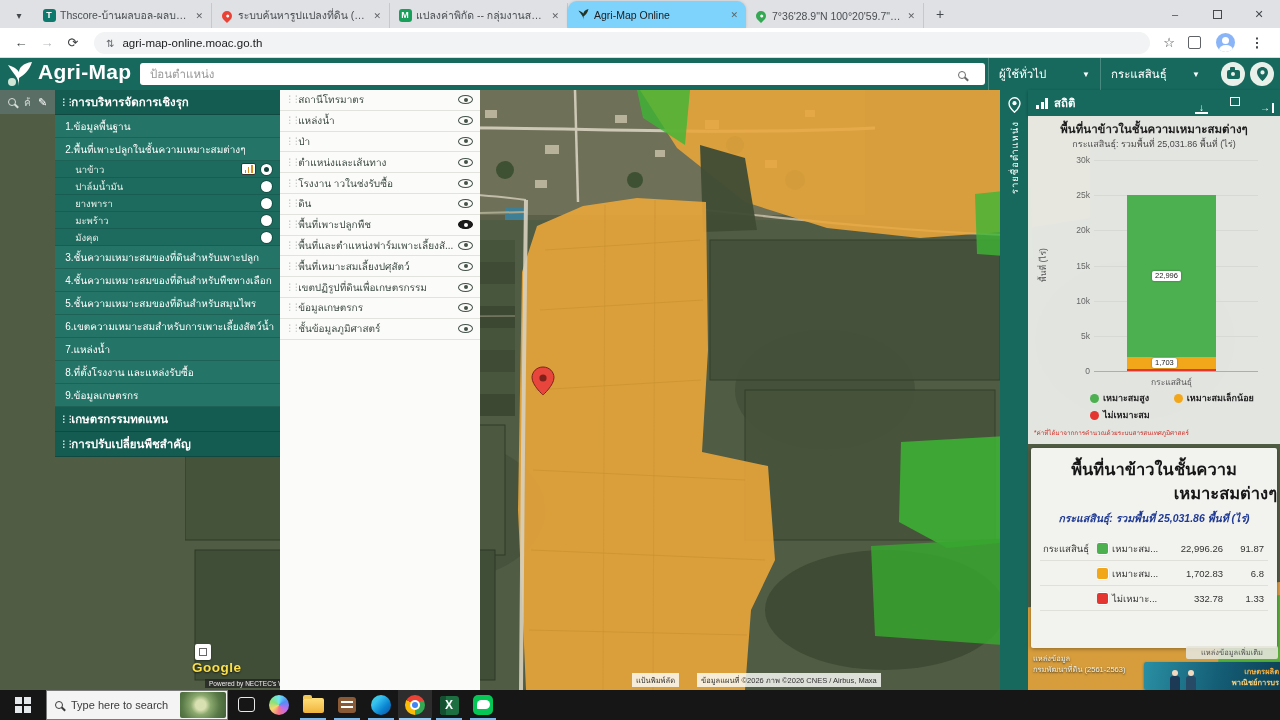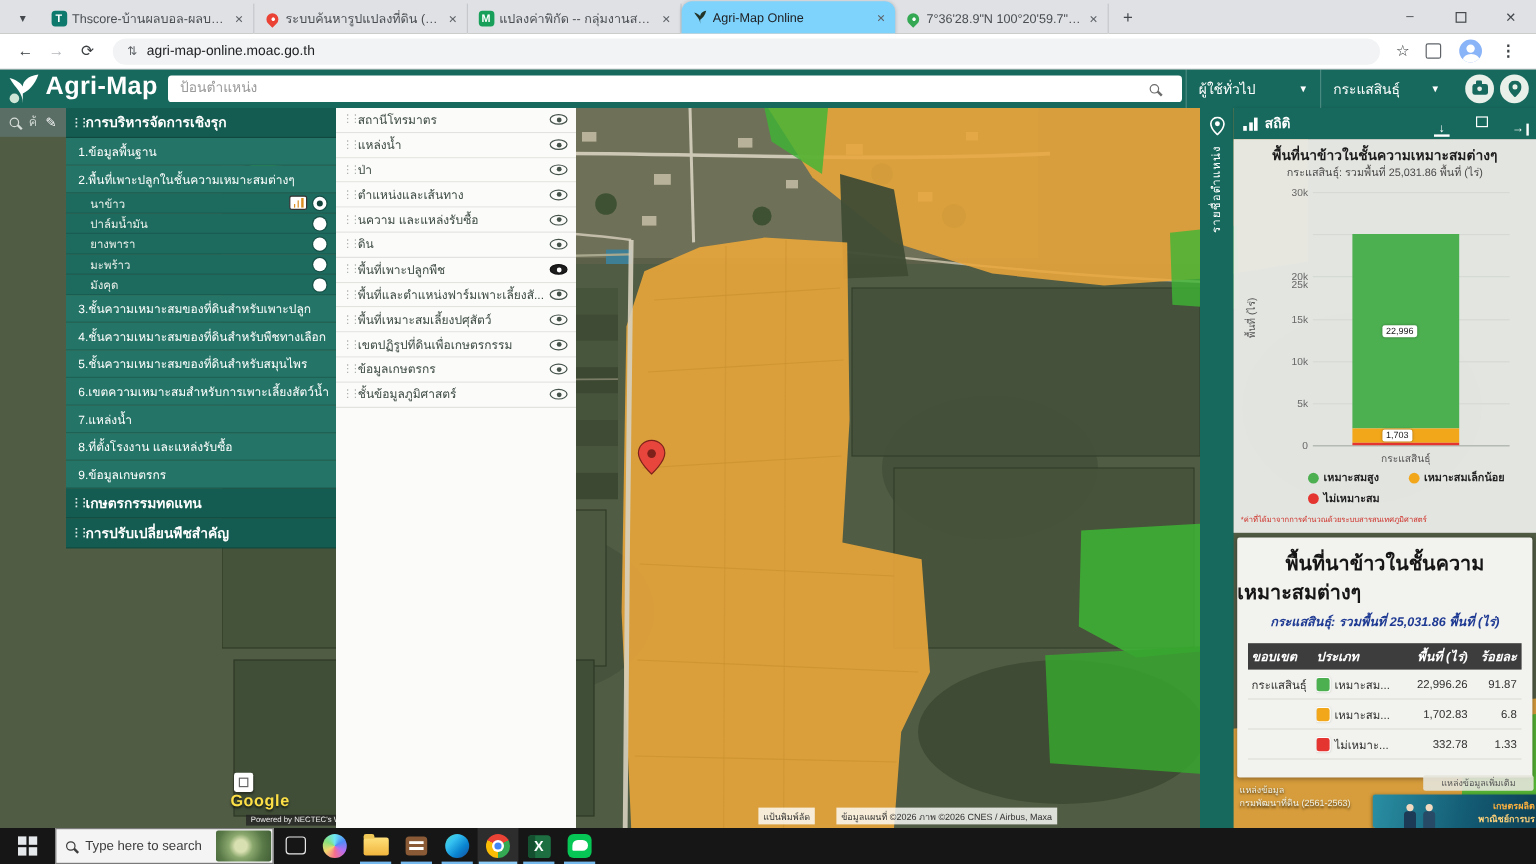--- a/index.html
+++ b/index.html
@@ -109,21 +109,21 @@
   #barcol{position:absolute;left:99px;width:89px;display:flex;flex-direction:column;}
   .seg{width:89px;}
   .blabel{position:absolute;background:#fff;border-radius:2px;font-size:7.5px;color:#222;padding:0 3px;line-height:10px;box-shadow:0 0 2px rgba(0,0,0,.4);}
   #xtick{position:absolute;left:99px;top:285px;width:89px;text-align:center;font-size:8.5px;color:#555;}
   #legend{position:absolute;left:62px;top:301px;width:186px;display:flex;flex-wrap:wrap;}
   .litem{display:flex;align-items:center;gap:4px;font-size:9px;font-weight:bold;color:#222;margin-bottom:3px;}
   .ldot{width:9px;height:9px;border-radius:50%;flex:none;}
   #footnote{position:absolute;left:6px;top:338px;width:242px;font-size:6.3px;color:#cf2b24;}
   #card{position:absolute;left:3px;top:358px;width:246px;height:200px;background:#f2f2ee;border-radius:2px;box-shadow:0 1px 4px rgba(0,0,0,.35);}
   #rtitle1{position:absolute;left:0;top:8px;width:246px;text-align:center;font-size:16.5px;font-weight:bold;color:#161616;}
-  #rtitle2{position:absolute;left:0;top:32px;width:246px;text-align:left;font-size:16.5px;font-weight:bold;color:#161616;}
+  #rtitle2{position:absolute;left:0;top:32px;width:246px;text-align:right;font-size:16.5px;font-weight:bold;color:#161616;}
   #rsub{position:absolute;left:0;top:62px;width:246px;text-align:center;font-size:10.5px;font-weight:bold;font-style:italic;color:#1f3a93;}
   #rtable{position:absolute;left:9px;top:88px;width:228px;font-size:9.5px;color:#333;}
   .trh{display:flex;background:#3d3d3d;color:#fff;font-size:10.5px;font-weight:bold;font-style:italic;height:22px;align-items:center;}
   .trr{display:flex;height:25px;align-items:center;border-bottom:1px solid #e0e0da;}
   .c1{width:57px;padding-left:3px;}
   .c2{width:70px;display:flex;align-items:center;gap:4px;white-space:nowrap;overflow:hidden;}
   .c3{width:62px;text-align:right;padding-right:6px;}
   .c4{width:39px;text-align:right;padding-right:4px;}
   .sw{width:11px;height:11px;border-radius:2px;flex:none;box-shadow:0 0 0 1px #fff,0 0 2px rgba(0,0,0,.5);}
   #srcblock{position:absolute;left:5px;top:563px;font-size:7.5px;color:#f2f4e8;text-shadow:0 1px 2px rgba(0,0,0,.8);line-height:11px;}
@@ -412,21 +412,21 @@
           <span class="llab">ป่า</span>
           <span class="eye"></span>
         </div>
         <div class="lrow">
           <span class="handle">⋮⋮</span>
           <span class="llab">ตำแหน่งและเส้นทาง</span>
           <span class="eye"></span>
         </div>
         <div class="lrow">
           <span class="handle">⋮⋮</span>
-          <span class="llab">นความ และแหล่งรับซื้อ</span>
+          <span class="llab">โรงงาน าวในช่งรับซื้อ</span>
           <span class="eye"></span>
         </div>
         <div class="lrow">
           <span class="handle">⋮⋮</span>
           <span class="llab">ดิน</span>
           <span class="eye"></span>
         </div>
         <div class="lrow">
           <span class="handle">⋮⋮</span>
           <span class="llab">พื้นที่เพาะปลูกพืช</span>
@@ -503,26 +503,20 @@
           <span>ไม่เหมาะสม</span>
         </span>
       </div>
     <div id="footnote">*ค่าที่ได้มาจากการคำนวณด้วยระบบสารสนเทศภูมิศาสตร์</div>
 
     <div id="card">
       <div id="rtitle1">พื้นที่นาข้าวในชั้นความ</div>
       <div id="rtitle2">เหมาะสมต่างๆ</div>
       <div id="rsub">กระแสสินธุ์: รวมพื้นที่ 25,031.86 พื้นที่ (ไร่)</div>
       <div id="rtable">
-          <div class="trh">
-            <span class="c1">ขอบเขต</span>
-            <span class="c2">ประเภท</span>
-            <span class="c3">พื้นที่ (ไร่)</span>
-            <span class="c4">ร้อยละ</span>
-          </div>
           <div class="trr">
             <span class="c1">กระแสสินธุ์</span>
             <span class="c2">
               <span class="sw" style="background: rgb(76, 175, 80);"></span>
               <span>เหมาะสม...</span>
             </span>
             <span class="c3">22,996.26</span>
             <span class="c4">91.87</span>
           </div>
           <div class="trr">
@@ -561,21 +555,21 @@
       <div class="ytick" style="top: 276px;">0</div>
       <div class="gline" style="top: 245.833px;"></div>
       <div class="ytick" style="top: 240.833px;">5k</div>
       <div class="gline" style="top: 210.667px;"></div>
       <div class="ytick" style="top: 205.667px;">10k</div>
       <div class="gline" style="top: 175.5px;"></div>
       <div class="ytick" style="top: 170.5px;">15k</div>
       <div class="gline" style="top: 140.333px;"></div>
       <div class="ytick" style="top: 135.333px;">20k</div>
       <div class="gline" style="top: 105.167px;"></div>
-      <div class="ytick" style="top: 100.167px; margin-top: 42px;">25k</div>
+      <div class="ytick" style="top: 100.167px;">25k</div>
       <div class="gline" style="top: 70px;"></div>
       <div class="ytick" style="top: 65px;">30k</div>
       <div id="barcol" style="top: 104.943px;">
         <div class="seg" style="height: 161.74px; background: rgb(76, 175, 80);"></div>
         <div class="seg" style="height: 11.9766px; background: rgb(242, 167, 27);"></div>
         <div class="seg" style="height: 2.34055px; background: rgb(229, 53, 48);"></div>
       </div>
       <div class="blabel" style="top: 180.813px; left: 124px;">22,996</div>
       <div class="blabel" style="top: 267.671px; left: 124px;">1,703</div>
     </div>

